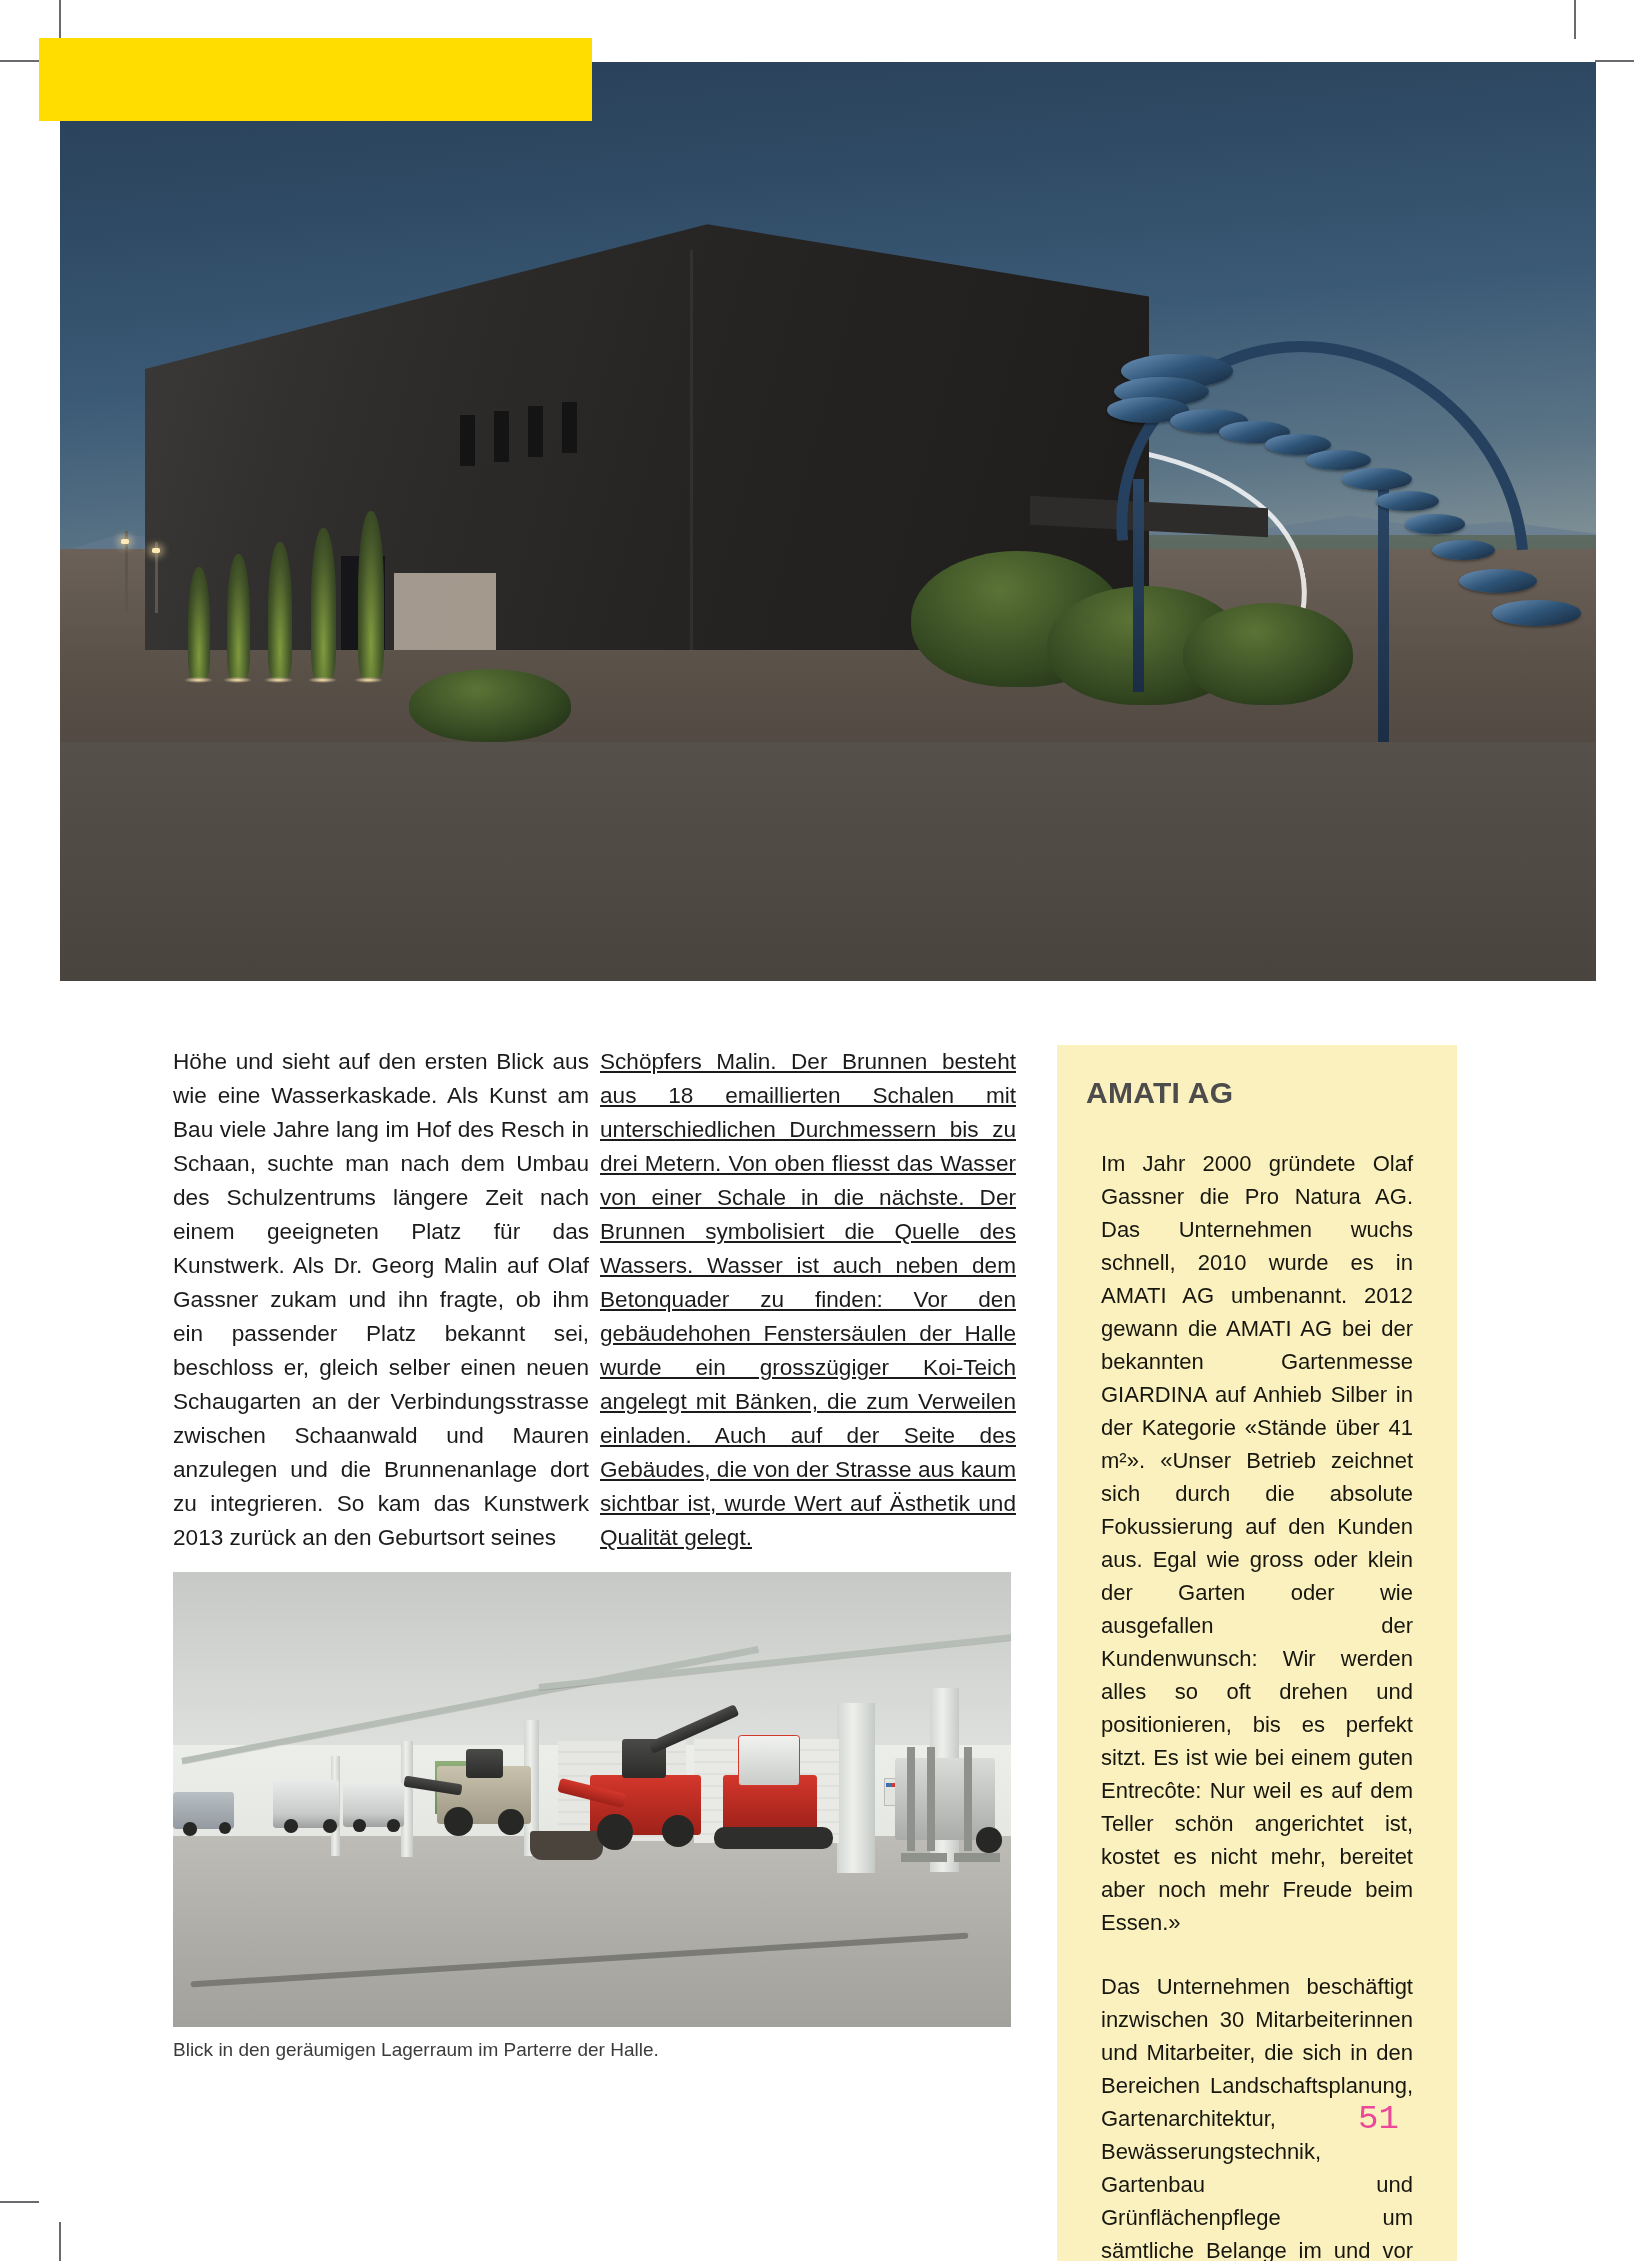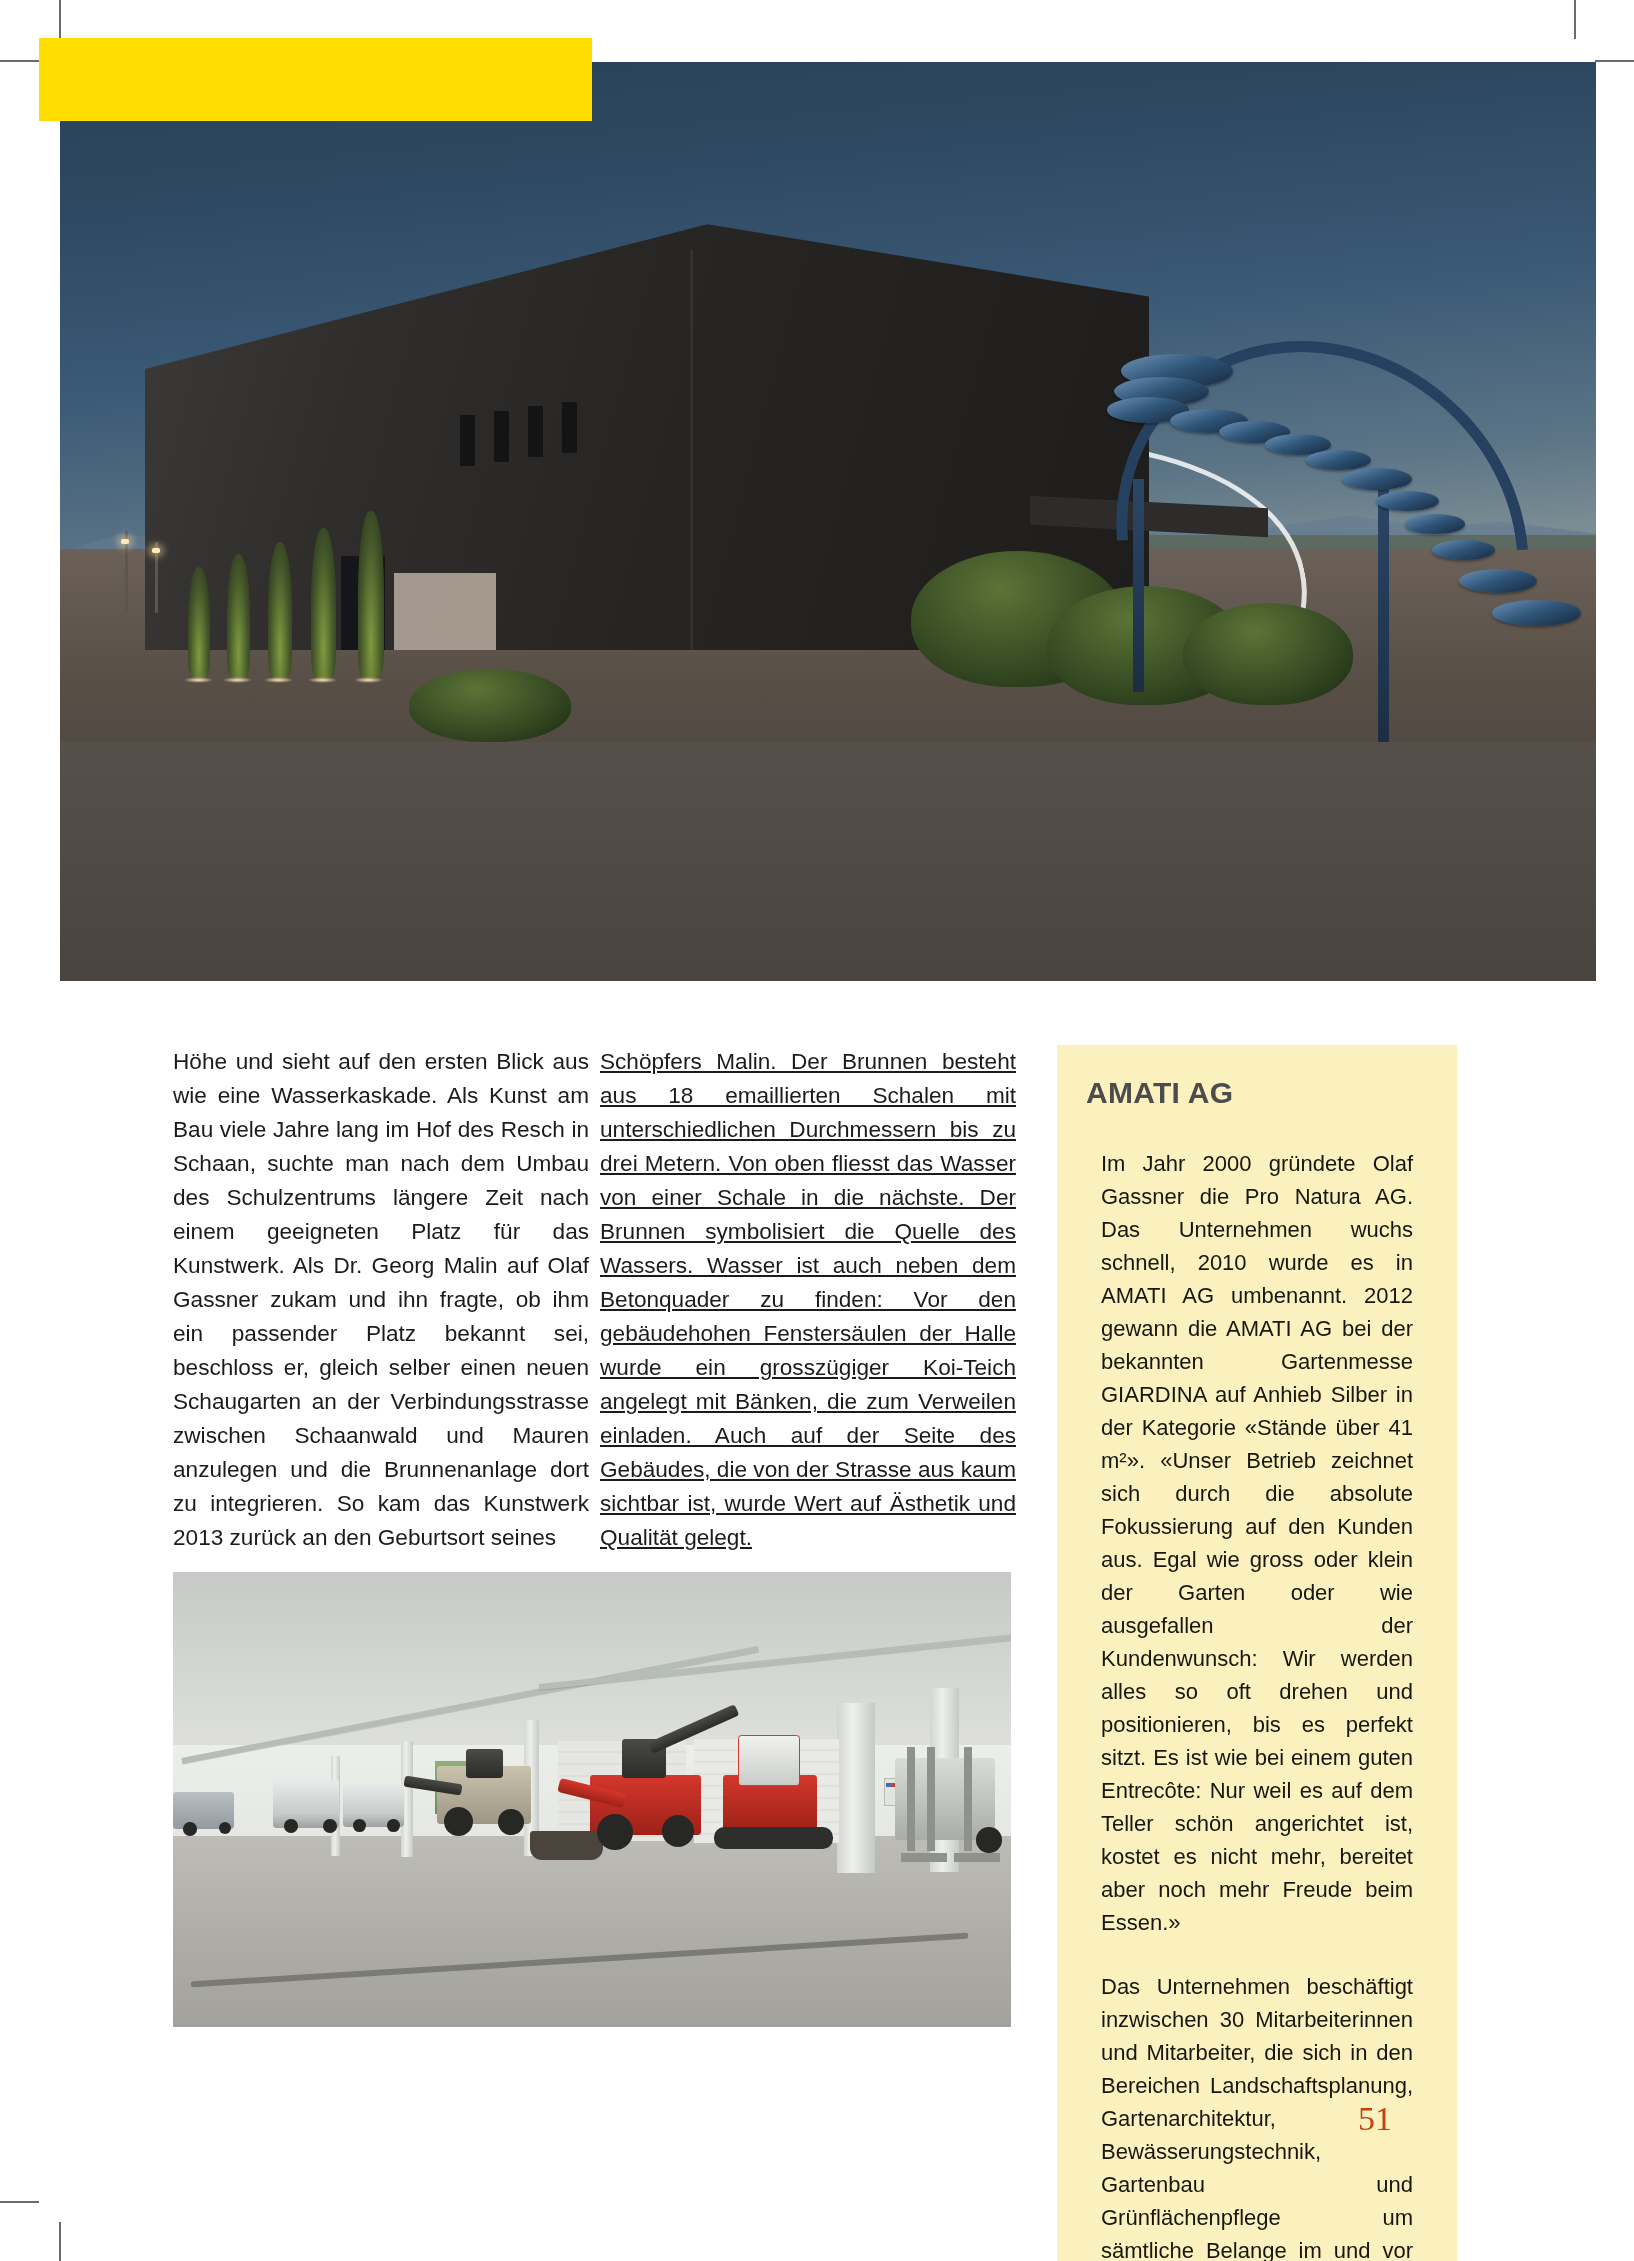--- a/index.html
+++ b/index.html
@@ -230,22 +230,22 @@
   }
 
   .caption{
     position:absolute;left:173px;top:2037px;width:766px;
     font-size:19px;line-height:25.5px;color:#3b3b3b;
     font-family:"Liberation Sans", sans-serif;
   }
 
   .folio{
     position:absolute;left:1358px;top:2100px;
-    font-size:34px;color:#c2410c;font-weight:400;
-    font-family:Liberation Serif, serif;
+    font-size:34px;color:#ec4899;font-weight:400;
+    font-family:Liberation Mono, monospace;
   }
 </style>
 </head>
 <body>
 
 <div class="page">
 
   <div class="cropmark cm-v" style="left:59px;top:0;height:39px;"></div>
   <div class="cropmark cm-h" style="left:0;top:60px;width:39px;"></div>
   <div class="cropmark cm-v" style="left:1574px;top:0;height:39px;"></div>
@@ -397,17 +397,18 @@
     <div class="fork" style="left:734px;top:175px;width:7.7px;height:104px;"></div>
     <div class="fork" style="left:754px;top:175px;width:7.7px;height:104px;"></div>
     <div class="fork" style="left:791px;top:175px;width:7.7px;height:104px;"></div>
     <div class="fork" style="left:728px;top:281px;width:46px;height:8.5px;"></div>
     <div class="fork" style="left:781px;top:281px;width:46px;height:8.5px;"></div>
     <div class="veh-wheel" style="left:803px;top:255px;width:25.5px;height:25.5px;"></div>
 
     <div class="floordrain"></div>
   </div>
 
+  <div class="caption">Blick in den geräumigen Lagerraum im Parterre der Halle.</div>
 
   <div class="folio">51</div>
 
 </div>
 
 
 </body></html>

